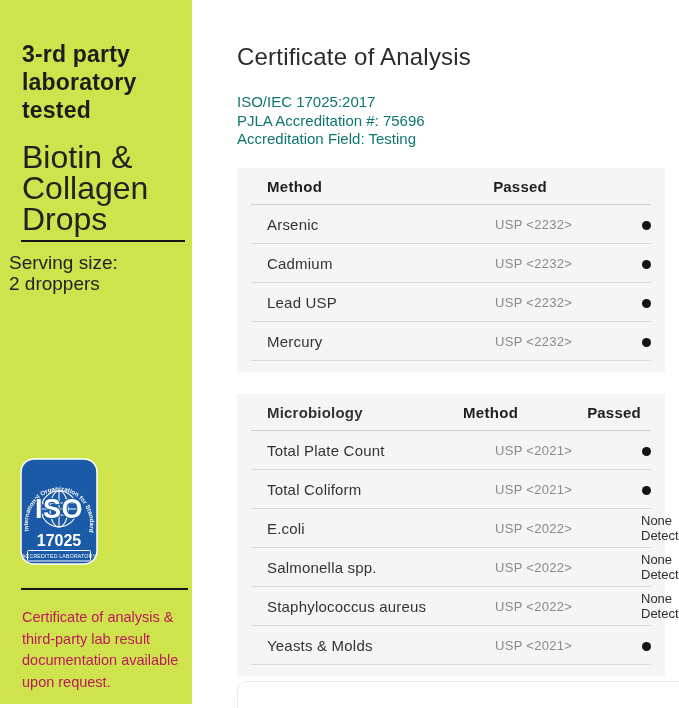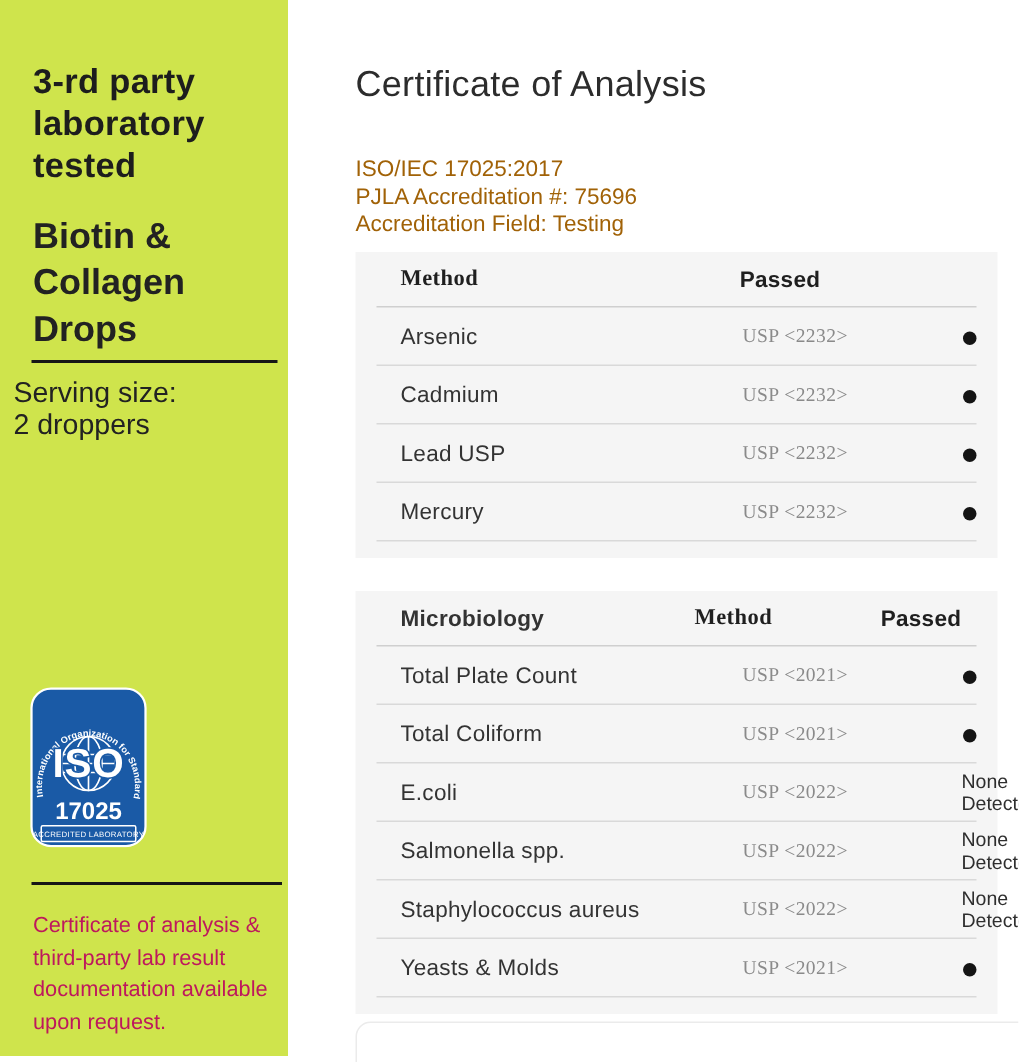--- a/index.html
+++ b/index.html
@@ -30,23 +30,23 @@
     line-height: 28px;
     font-weight: 700;
     color: #1d1d1d;
     white-space: pre-line;
     letter-spacing: 0.2px;
   }
   .product-name {
     position: absolute;
     left: 22px; top: 142px;
     margin: 0;
-    font-size: 24px;
+    font-size: 32px;
     line-height: 31px;
-    font-weight: 700;
+    font-weight: 400;
     color: #222;
     white-space: pre-line;
   }
   .rule {
     position: absolute;
     left: 21px;
     height: 2px;
     background: #161616;
   }
   .rule-1 { top: 240px; width: 164px; }
@@ -82,24 +82,24 @@
     left: 237px; top: 42px;
     margin: 0;
     font-size: 24px;
     line-height: 30px;
     font-weight: 400;
     color: #2c2c2c;
     letter-spacing: 0.2px;
   }
   .accreditation {
     position: absolute;
-    left: 237px; top: 104px;
+    left: 237px; top: 93px;
     font-size: 15px;
     line-height: 18.5px;
-    color: #a16207;
+    color: #0f766e;
   }
 
   
   .card {
     position: absolute;
     left: 237px;
     width: 428px;
     background: var(--card_bg, #F5F5F5);
     padding-bottom: 11px;
   }
@@ -115,21 +115,21 @@
   }
   .thead { height: 37px; border-bottom-color: #cfcfcf; }
   .trow  { height: 39px; gap: 32px; }
   .th {
     font-size: 15px;
     font-weight: 700;
     color: #1f1f1f;
     letter-spacing: 0.2px;
   }
   .c-name   { font-size: 15px; color: #333; letter-spacing: 0.2px; }
-  .c-method { font-size: 13px; color: #8a8a8a; letter-spacing: 0.3px; font-family: Liberation Serif, serif; }
+  .c-method { font-size: 13px; color: #8a8a8a; letter-spacing: 0.3px; }
   .c-passed { justify-self: center; text-align: left; font-size: 13px; color: #2e2e2e; }
   .th.c-method { font-size: 15px; color: #1f1f1f; }
   .th.c-passed { font-size: 15px; color: #1f1f1f; }
   .dot {
     display: inline-block;
     width: 9px; height: 9px;
     border-radius: 50%;
     background: var(--dot, #141414);
     vertical-align: middle;
   }

